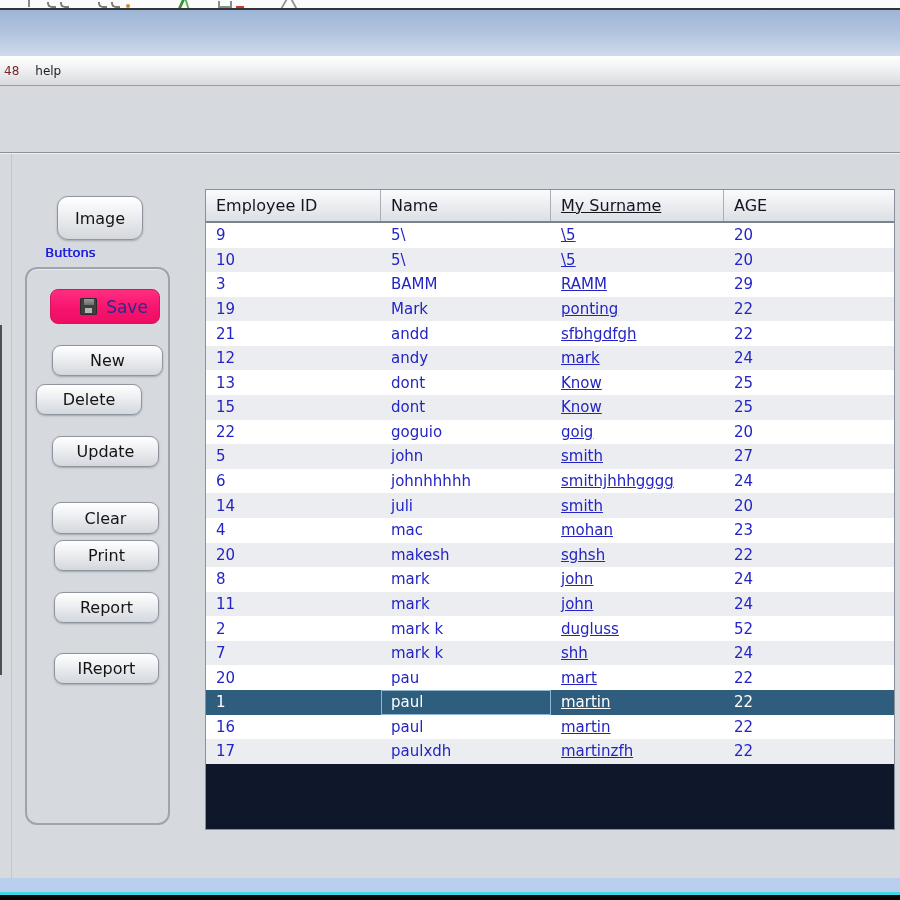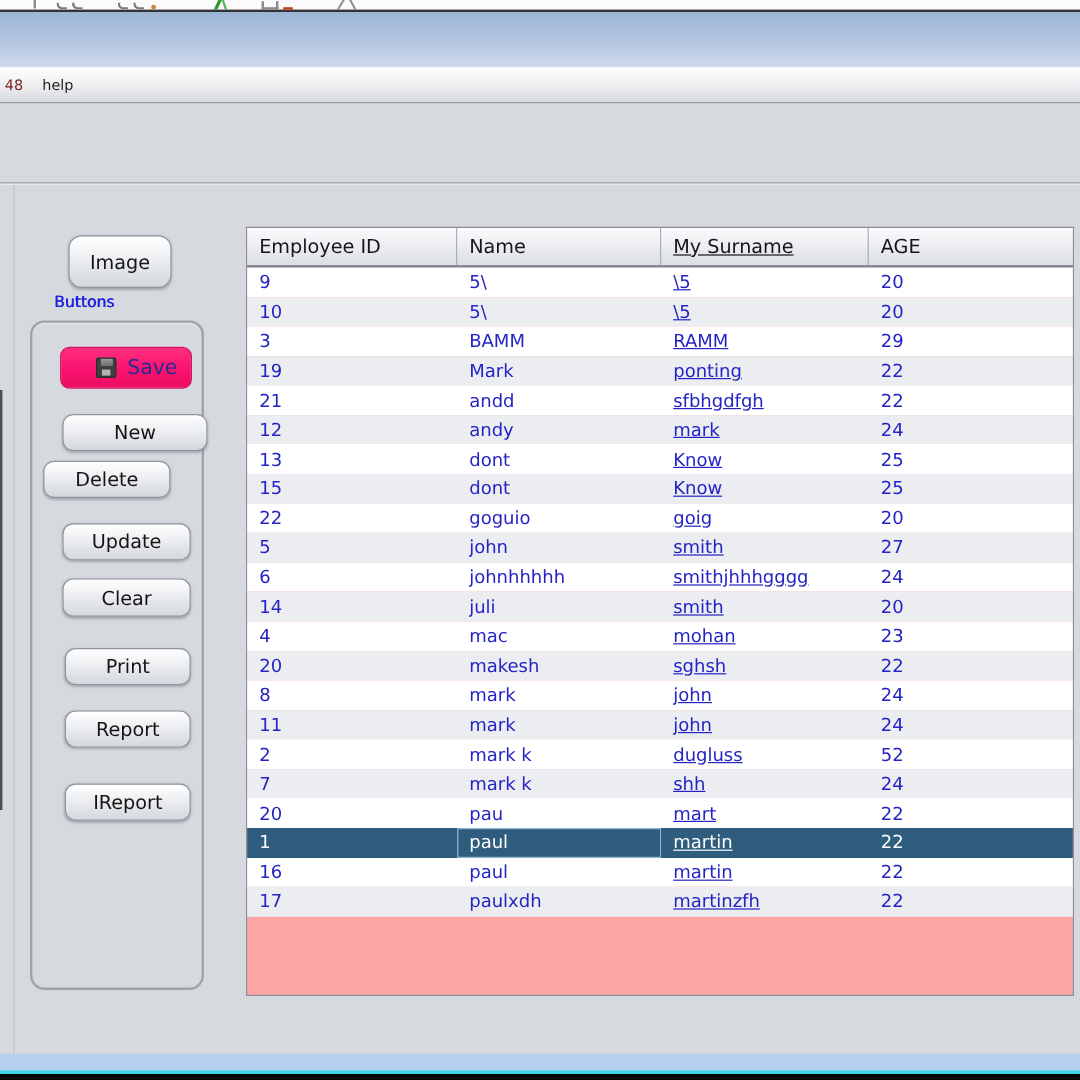--- a/index.html
+++ b/index.html
@@ -47,21 +47,21 @@
   .save-btn { left:50px; top:289px; width:110px; height:35px; border-radius:8px;
     background:linear-gradient(#ff2e80, #f7136e 55%, #ee0d63); border:1px solid #cf1660;
     color:#2b2b8f; gap:9px; font-size:17px; box-shadow:none;padding-left:18px; }
   .floppy { width:17px; height:17px; background:#3f3f3f; border-radius:2px; position:relative; box-shadow:inset 0 0 0 1px #2b2b2b; }
   .floppy::before { content:""; position:absolute; top:1px; left:4px; right:3px; height:6px;
     background:linear-gradient(#9a9a9a,#6e6e6e); }
   .floppy::after { content:""; position:absolute; bottom:2px; left:5px; width:7px; height:5px; background:#b5b5b5; }
 
   
   .emp-table { position:absolute; left:205px; top:189px; width:690px; height:641px;
-    border:1px solid #8a909b; background:#fca5a5; }
+    border:1px solid #8a909b; background:#0f172a; }
   .thead { display:flex; height:33px; background:linear-gradient(#fafbfc, #e8eaee 60%, #dcdfe5);
     border-bottom:2px solid #7d838e; }
   .th { font-size:16px; color:#15151f; display:flex; align-items:center; padding-left:10px;
     border-right:1px solid #a9aeb7; }
   .th:last-child { border-right:none; }
   .c0 { width:175px; } .c1 { width:170px; } .c2 { width:173px;text-decoration:underline; } .c3 { flex:1; }
   .tbody { }
   .trow { display:flex; height:24.59px; background:#ffffff; }
   .trow:nth-child(even) { background:#ebedf0; }
   .tcell { font-size:15px; color:#2424c4; display:flex; align-items:center; padding-left:10px;
@@ -107,24 +107,24 @@
   <div class="window-edge"></div>
 
   <button class="btn image-btn">Image</button>
   <div class="buttons-label">Buttons</div>
   <div class="buttons-panel"></div>
 
   <button class="btn save-btn" style="left:50px; top:289px;">
     <span class="floppy"></span>
     <span>Save</span>
   </button>
-  <button class="btn" style="left:52px; top:345px; width:121px; height:31px;">New</button>
+  <button class="btn" style="left:52px; top:345px; width:111px; height:31px;">New</button>
   <button class="btn" style="left:36px; top:384px; width:106px; height:31px;">Delete</button>
   <button class="btn" style="left:52px; top:436px; width:107px; height:31px;">Update</button>
-  <button class="btn" style="left:52px; top:482px; width:107px; height:32px;">Clear</button>
+  <button class="btn" style="left:52px; top:502px; width:107px; height:32px;">Clear</button>
   <button class="btn" style="left:54px; top:540px; width:105px; height:31px;">Print</button>
   <button class="btn" style="left:54px; top:592px; width:105px; height:31px;">Report</button>
   <button class="btn" style="left:54px; top:653px; width:105px; height:31px;">IReport</button>
 
   <div class="emp-table">
     <div class="thead">
       <div class="th c0">Employee ID</div>
       <div class="th c1">Name</div>
       <div class="th c2">My Surname</div>
       <div class="th c3">AGE</div>

